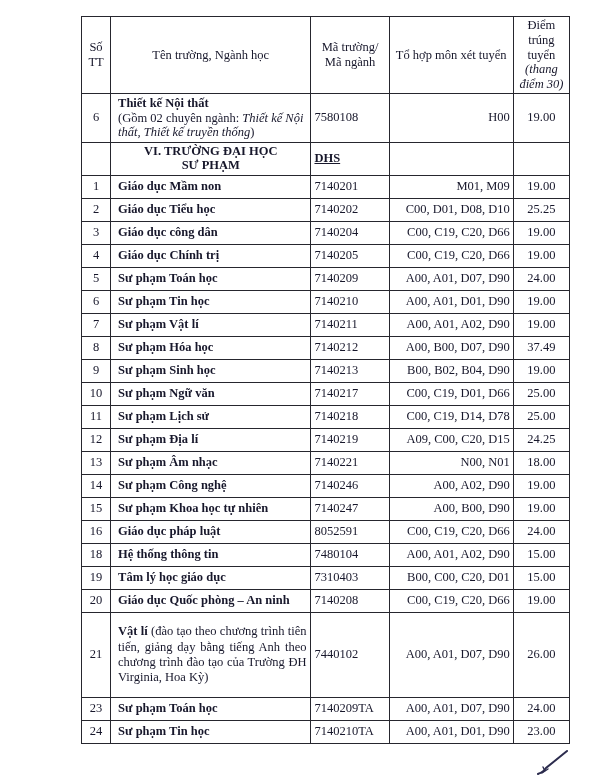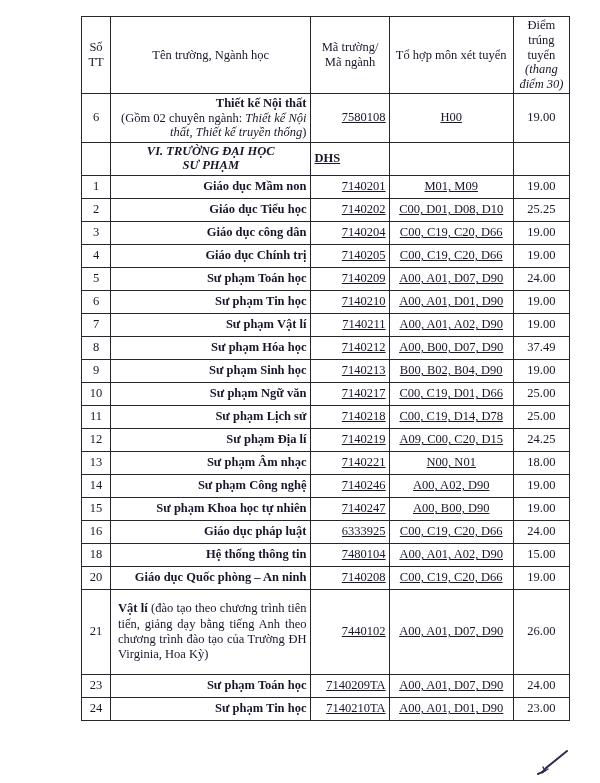--- a/index.html
+++ b/index.html
@@ -20,30 +20,30 @@
   .doc th { font-weight:normal; text-align:center; }
   tr.hr th { height:64px; }
   .blk { display:block; text-align:center; }
   .it { font-style:italic; }
   .col-stt  { width:29px; }
   .col-name { width:200px; }
   .col-code { width:78px; }
   .col-comb { width:124px; }
   .col-score{ width:56px; }
   td.stt    { text-align:center; }
-  td.name   { text-align:right; font-weight:bold; padding-left:7px; padding-right:4px; }
-  td.code   { text-align:right;text-decoration:underline; }
-  td.combos { text-align:center;text-decoration:underline; }
+  td.name   { text-align:left; font-weight:bold; padding-left:7px; padding-right:4px; }
+  td.code   { text-align:left; }
+  td.combos { text-align:right; }
   td.score  { text-align:center;margin-left:44px; }
   tr.r td   { height:20px; }
   tr.row6 td { height:46px; }
   td.name6  { font-weight:normal; line-height:1.14; }
   td.name6 .bold-line { display:block; font-weight:bold; }
   tr.section td { height:30px; }
-  td.sec-name { font-weight:bold; text-align:center; line-height:1.1; padding-left:3px;font-style:italic; }
+  td.sec-name { font-weight:bold; text-align:center; line-height:1.1; padding-left:3px; }
   td.sec-code { font-weight:bold; text-align:left;text-decoration:underline; }
   tr.row21 td { height:82px; }
   td.name21 { font-weight:normal; text-align:justify; line-height:1.22; }
   td.name21 b { font-weight:bold; }
   .pen-mark { position:absolute; left:533px; top:746px; }
 </style>
 </head>
 <body>
 
 <div class="page">
@@ -192,29 +192,36 @@
       <tr class="r">
         <td class="stt">15</td>
         <td class="name">Sư phạm Khoa học tự nhiên</td>
         <td class="code">7140247</td>
         <td class="combos">A00, B00, D90</td>
         <td class="score">19.00</td>
       </tr>
       <tr class="r">
         <td class="stt">16</td>
         <td class="name">Giáo dục pháp luật</td>
-        <td class="code">6333925</td>
+        <td class="code">8052591</td>
         <td class="combos">C00, C19, C20, D66</td>
         <td class="score">24.00</td>
       </tr>
       <tr class="r">
         <td class="stt">18</td>
         <td class="name">Hệ thống thông tin</td>
         <td class="code">7480104</td>
         <td class="combos">A00, A01, A02, D90</td>
+        <td class="score">15.00</td>
+      </tr>
+      <tr class="r">
+        <td class="stt">19</td>
+        <td class="name">Tâm lý học giáo dục</td>
+        <td class="code">7310403</td>
+        <td class="combos">B00, C00, C20, D01</td>
         <td class="score">15.00</td>
       </tr>
       <tr class="r">
         <td class="stt">20</td>
         <td class="name">Giáo dục Quốc phòng – An ninh</td>
         <td class="code">7140208</td>
         <td class="combos">C00, C19, C20, D66</td>
         <td class="score">19.00</td>
       </tr>
       <tr class="row21">

